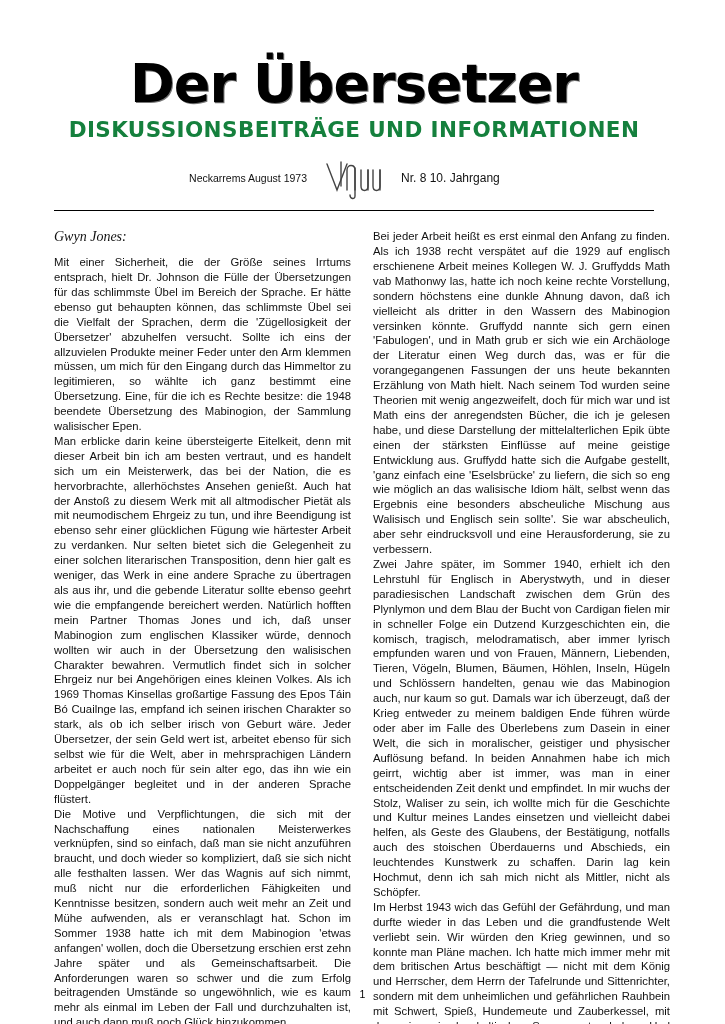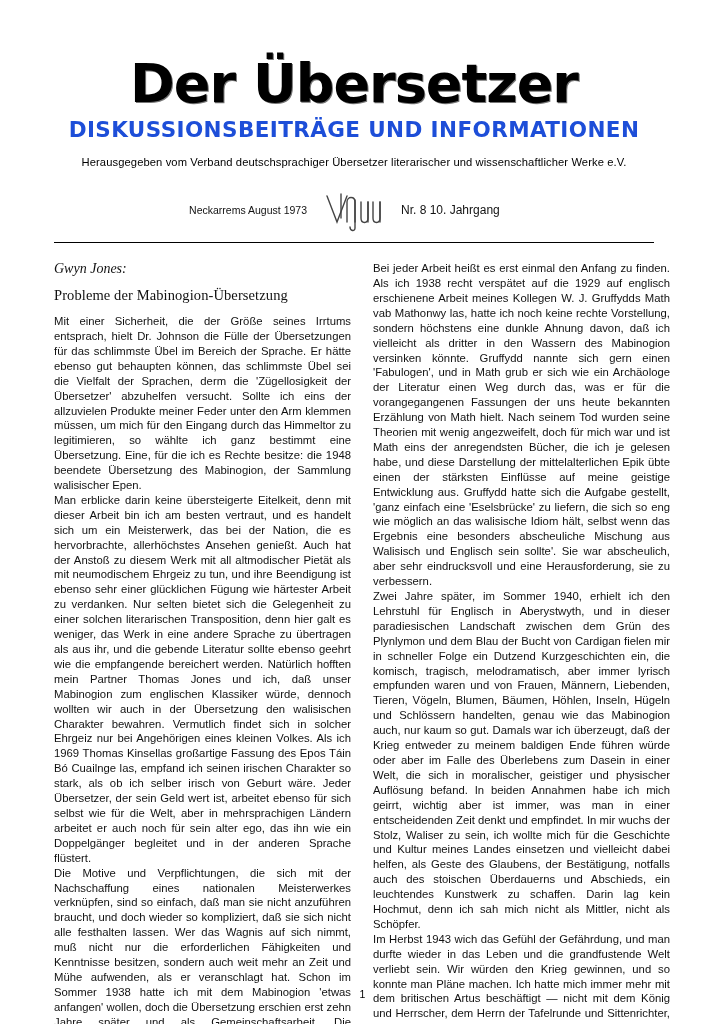--- a/index.html
+++ b/index.html
@@ -34,21 +34,21 @@
     margin: 0 0 6px 0;
     color: #000;
     text-shadow: 1px 1px 0 #777;
   }
   .journal-subtitle {
     font-family: "DejaVu Sans", sans-serif;
     font-weight: bold;
     font-size: 21.5px;
     letter-spacing: 0.4px;
     margin: 6px 0 14px 0;
-    color: #1d4ed8;
+    color: #15803d;
   }
   .publisher-line {
     font-size: 11.2px;
     letter-spacing: 0.1px;
     margin: 0 0 20px 0;
     color: #000;
   }
   .issue-row {
     display: flex;
     align-items: center;
@@ -133,21 +133,20 @@
   }
 </style>
 </head>
 <body>
 
 <div class="page">
 
   <div class="masthead">
     <h1 class="journal-title">Der Übersetzer</h1>
     <div class="journal-subtitle">DISKUSSIONSBEITRÄGE UND INFORMATIONEN</div>
-    <div class="publisher-line">Herausgegeben vom Verband deutschsprachiger Übersetzer literarischer und wissenschaftlicher Werke e.V.</div>
 
     <div class="issue-row">
       <div class="issue-left">Neckarrems August 1973</div>
       <div class="logo">
         <svg width="66" height="44" viewBox="0 0 66 44" xmlns="http://www.w3.org/2000/svg">
           <g fill="none" stroke="#444" stroke-width="1.4" stroke-linecap="round">
             <path d="M6 8 L16 34 L26 8"></path>
             <path d="M26 34 L26 14 C26 8 34 8 34 14 L34 34"></path>
             <path d="M34 12 L34 40 C34 44 29 43 29 39"></path>
             <path d="M40 14 L40 30 C40 36 47 36 47 30 L47 14"></path>
@@ -160,21 +159,20 @@
       </div>
       <div class="issue-right">Nr. 8 10. Jahrgang</div>
     </div>
   </div>
 
   <hr class="rule">
 
   <div class="columns">
     <div class="col">
       <div class="byline">Gwyn Jones:</div>
-      <div class="article-title">Probleme der Mabinogion-Übersetzung</div>
       <div class="body-text">
           <p>Mit einer Sicherheit, die der Größe seines Irrtums entsprach, hielt Dr. Johnson die Fülle der Übersetzungen für das schlimmste Übel im Bereich der Sprache. Er hätte ebenso gut behaupten können, das schlimmste Übel sei die Vielfalt der Sprachen, derm die 'Zügellosigkeit der Übersetzer' abzuhelfen versucht. Sollte ich eins der allzuvielen Produkte meiner Feder unter den Arm klemmen müssen, um mich für den Eingang durch das Himmeltor zu legitimieren, so wählte ich ganz bestimmt eine Übersetzung. Eine, für die ich es Rechte besitze: die 1948 beendete Übersetzung des Mabinogion, der Sammlung walisischer Epen.</p>
           <p>Man erblicke darin keine übersteigerte Eitelkeit, denn mit dieser Arbeit bin ich am besten vertraut, und es handelt sich um ein Meisterwerk, das bei der Nation, die es hervorbrachte, allerhöchstes Ansehen genießt. Auch hat der Anstoß zu diesem Werk mit all altmodischer Pietät als mit neumodischem Ehrgeiz zu tun, und ihre Beendigung ist ebenso sehr einer glücklichen Fügung wie härtester Arbeit zu verdanken. Nur selten bietet sich die Gelegenheit zu einer solchen literarischen Transposition, denn hier galt es weniger, das Werk in eine andere Sprache zu übertragen als aus ihr, und die gebende Literatur sollte ebenso geehrt wie die empfangende bereichert werden. Natürlich hofften mein Partner Thomas Jones und ich, daß unser Mabinogion zum englischen Klassiker würde, dennoch wollten wir auch in der Übersetzung den walisischen Charakter bewahren. Vermutlich findet sich in solcher Ehrgeiz nur bei Angehörigen eines kleinen Volkes. Als ich 1969 Thomas Kinsellas großartige Fassung des Epos Táin Bó Cuailnge las, empfand ich seinen irischen Charakter so stark, als ob ich selber irisch von Geburt wäre. Jeder Übersetzer, der sein Geld wert ist, arbeitet ebenso für sich selbst wie für die Welt, aber in mehrsprachigen Ländern arbeitet er auch noch für sein alter ego, das ihn wie ein Doppelgänger begleitet und in der anderen Sprache flüstert.</p>
           <p>Die Motive und Verpflichtungen, die sich mit der Nachschaffung eines nationalen Meisterwerkes verknüpfen, sind so einfach, daß man sie nicht anzuführen braucht, und doch wieder so kompliziert, daß sie sich nicht alle festhalten lassen. Wer das Wagnis auf sich nimmt, muß nicht nur die erforderlichen Fähigkeiten und Kenntnisse besitzen, sondern auch weit mehr an Zeit und Mühe aufwenden, als er veranschlagt hat. Schon im Sommer 1938 hatte ich mit dem Mabinogion 'etwas anfangen' wollen, doch die Übersetzung erschien erst zehn Jahre später und als Gemeinschaftsarbeit. Die Anforderungen waren so schwer und die zum Erfolg beitragenden Umstände so ungewöhnlich, wie es kaum mehr als einmal im Leben der Fall und durchzuhalten ist, und auch dann muß noch Glück hinzukommen.</p>
         </div>
     </div>
     <div class="col">
       <div class="body-text">
           <p>Bei jeder Arbeit heißt es erst einmal den Anfang zu finden. Als ich 1938 recht verspätet auf die 1929 auf englisch erschienene Arbeit meines Kollegen W. J. Gruffydds Math vab Mathonwy las, hatte ich noch keine rechte Vorstellung, sondern höchstens eine dunkle Ahnung davon, daß ich vielleicht als dritter in den Wassern des Mabinogion versinken könnte. Gruffydd nannte sich gern einen 'Fabulogen', und in Math grub er sich wie ein Archäologe der Literatur einen Weg durch das, was er für die vorangegangenen Fassungen der uns heute bekannten Erzählung von Math hielt. Nach seinem Tod wurden seine Theorien mit wenig angezweifelt, doch für mich war und ist Math eins der anregendsten Bücher, die ich je gelesen habe, und diese Darstellung der mittelalterlichen Epik übte einen der stärksten Einflüsse auf meine geistige Entwicklung aus. Gruffydd hatte sich die Aufgabe gestellt, 'ganz einfach eine 'Eselsbrücke' zu liefern, die sich so eng wie möglich an das walisische Idiom hält, selbst wenn das Ergebnis eine besonders abscheuliche Mischung aus Walisisch und Englisch sein sollte'. Sie war abscheulich, aber sehr eindrucksvoll und eine Herausforderung, sie zu verbessern.</p>
           <p>Zwei Jahre später, im Sommer 1940, erhielt ich den Lehrstuhl für Englisch in Aberystwyth, und in dieser paradiesischen Landschaft zwischen dem Grün des Plynlymon und dem Blau der Bucht von Cardigan fielen mir in schneller Folge ein Dutzend Kurzgeschichten ein, die komisch, tragisch, melodramatisch, aber immer lyrisch empfunden waren und von Frauen, Männern, Liebenden, Tieren, Vögeln, Blumen, Bäumen, Höhlen, Inseln, Hügeln und Schlössern handelten, genau wie das Mabinogion auch, nur kaum so gut. Damals war ich überzeugt, daß der Krieg entweder zu meinem baldigen Ende führen würde oder aber im Falle des Überlebens zum Dasein in einer Welt, die sich in moralischer, geistiger und physischer Auflösung befand. In beiden Annahmen habe ich mich geirrt, wichtig aber ist immer, was man in einer entscheidenden Zeit denkt und empfindet. In mir wuchs der Stolz, Waliser zu sein, ich wollte mich für die Geschichte und Kultur meines Landes einsetzen und vielleicht dabei helfen, als Geste des Glaubens, der Bestätigung, notfalls auch des stoischen Überdauerns und Abschieds, ein leuchtendes Kunstwerk zu schaffen. Darin lag kein Hochmut, denn ich sah mich nicht als Mittler, nicht als Schöpfer.</p>

